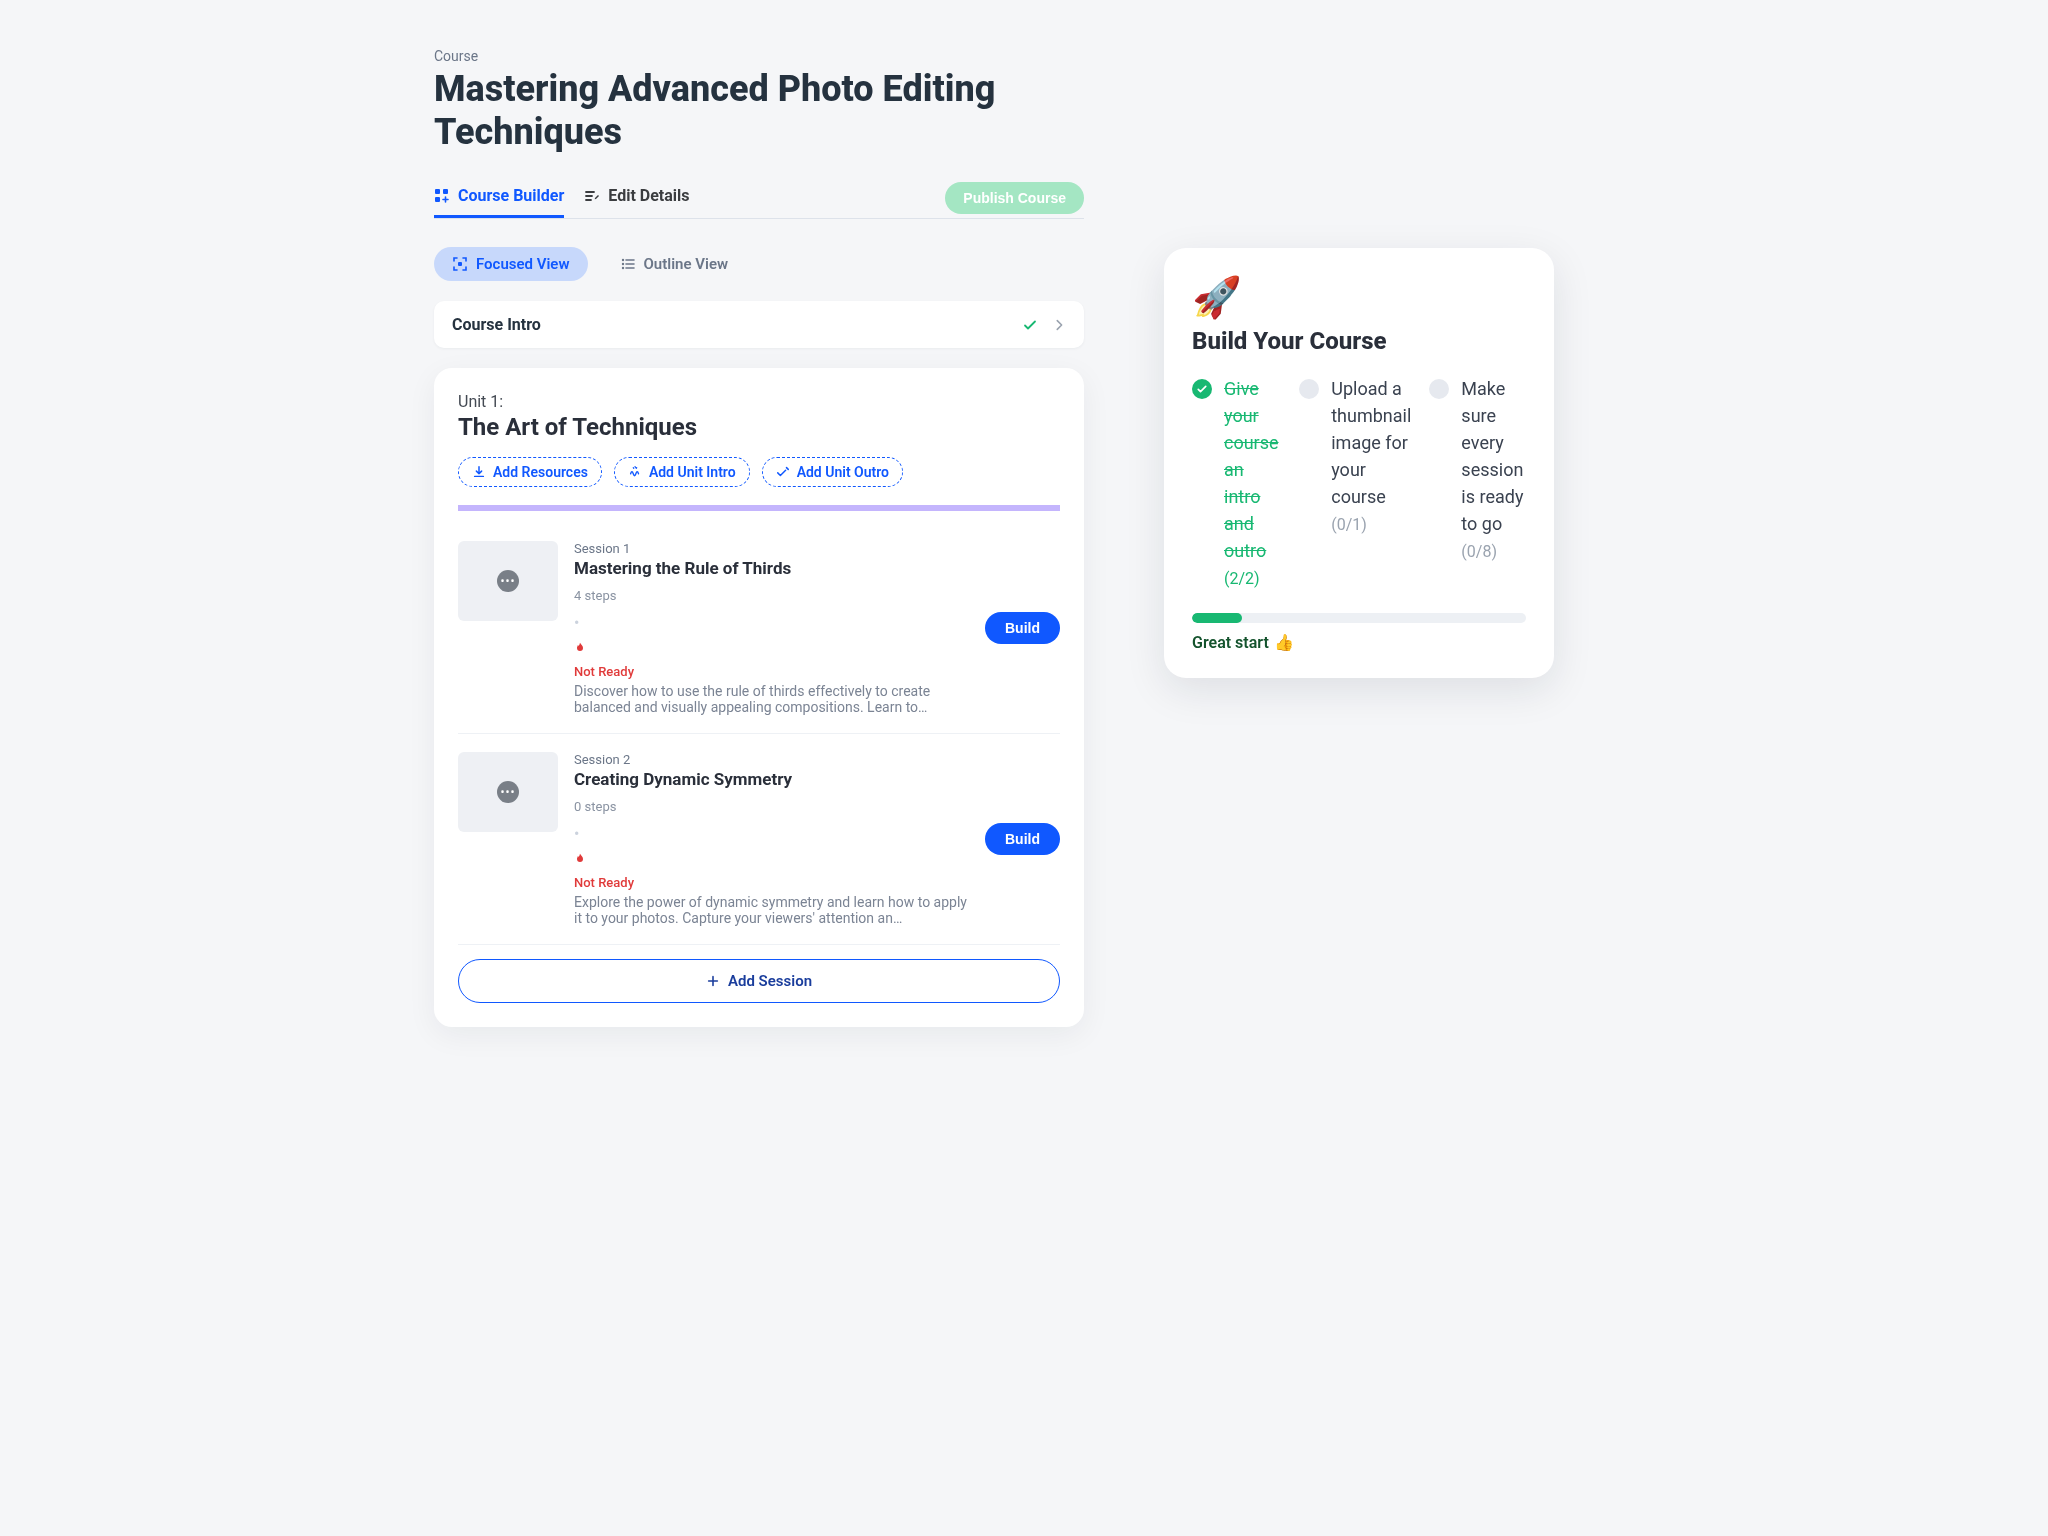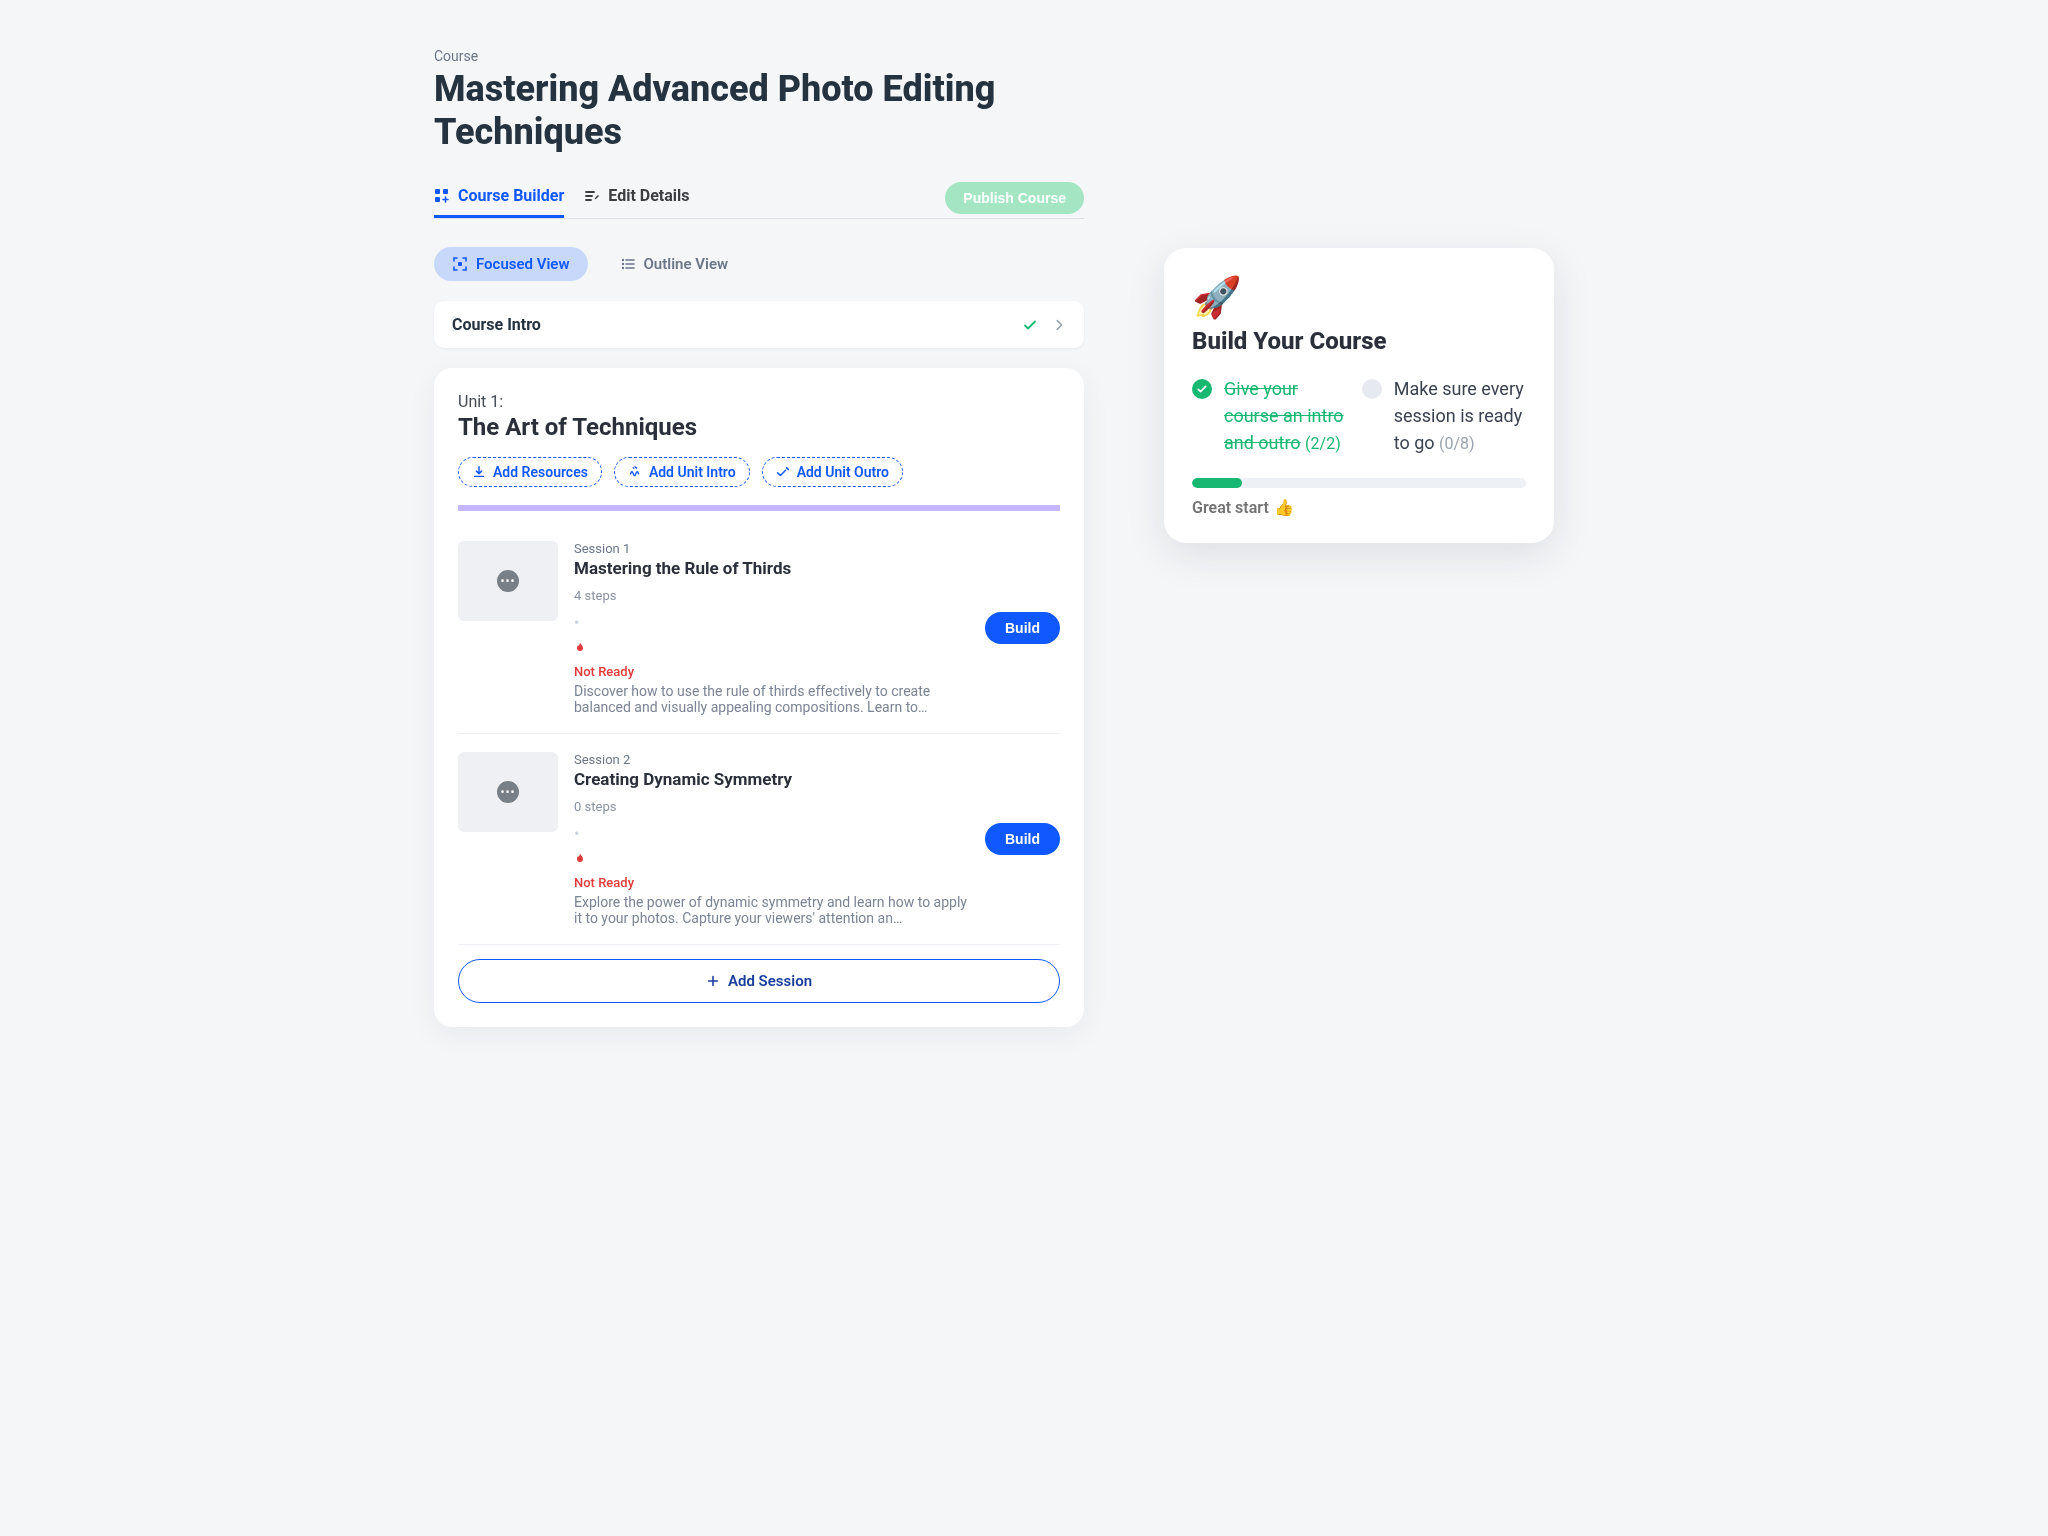--- a/index.html
+++ b/index.html
@@ -129,21 +129,21 @@
     .check-text { color: #3a4250; }
     .check-text.done { color: #18b872; text-decoration: line-through; }
     .check-count { color: #9aa3af; font-size: 16px; }
     .check-count.done { color: #18b872; }
 
     .progress-bar {
       width: 100%; height: 10px; background: #edf0f4; border-radius: 6px; overflow: hidden;
       margin-bottom: 10px;
     }
     .progress-fill { height: 100%; background: #18b872; border-radius: 6px; }
-    .progress-label { color: #737373; font-weight: 600; font-size: 16px; display: flex; gap: 6px; align-items: center; }
+    .progress-label { color: #14532d; font-weight: 600; font-size: 16px; display: flex; gap: 6px; align-items: center; }
 
     svg { display: block; }
   </style>
 </head>
 <body>
 
 <div class="layout">
   <div class="main">
     <div class="eyebrow">Course</div>
     <h1 class="page-title">Mastering Advanced Photo Editing Techniques</h1>
@@ -317,20 +317,27 @@
               </svg>
           </span>
           <span>
             <span class="check-text done">Give your course an intro and outro</span>
             <span class="check-count done">(2/2)</span>
           </span>
         </li>
         <li class="check-item">
           <span class="check-bullet"></span>
           <span>
+            <span class="check-text">Upload a thumbnail image for your course</span>
+            <span class="check-count">(0/1)</span>
+          </span>
+        </li>
+        <li class="check-item">
+          <span class="check-bullet"></span>
+          <span>
             <span class="check-text">Make sure every session is ready to go</span>
             <span class="check-count">(0/8)</span>
           </span>
         </li>
       </ul>
       <div class="progress-bar">
         <div class="progress-fill" style="width:15%"></div>
       </div>
       <div class="progress-label">
         <span>Great start</span>

